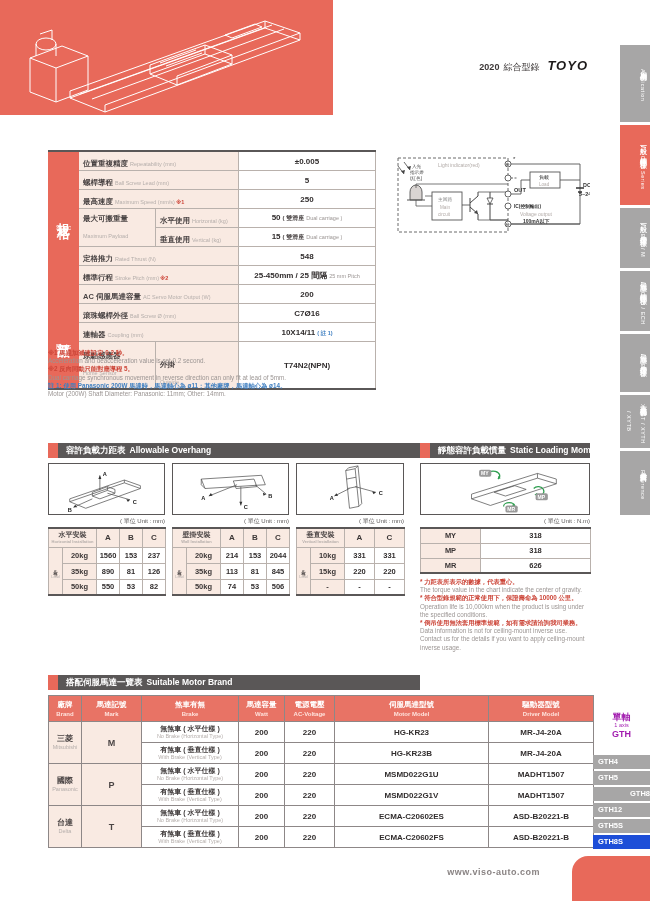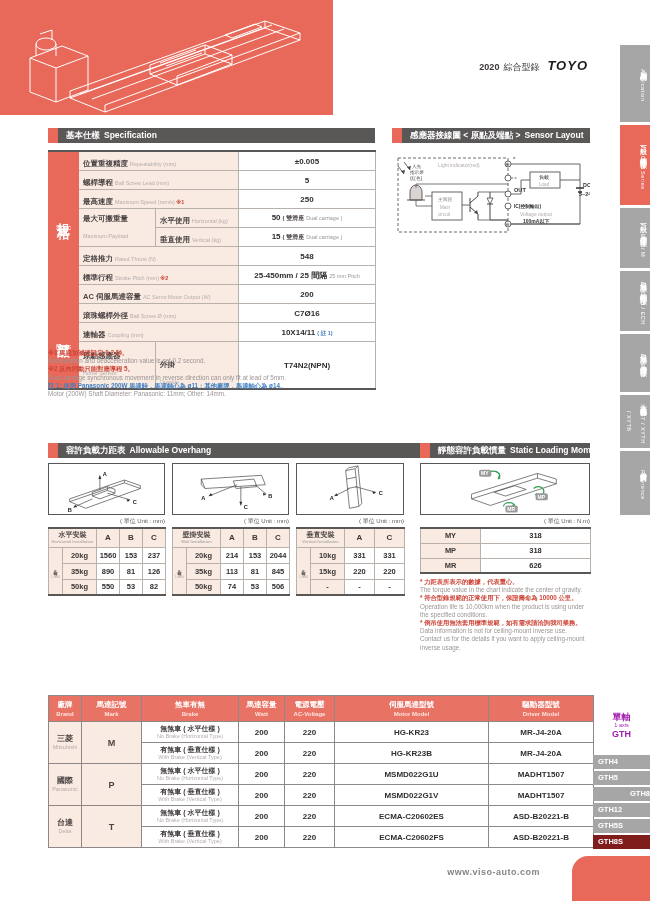--- a/index.html
+++ b/index.html
@@ -90,21 +90,21 @@
   .bk-en { display:block; font-size:5.5px; color:#b5aeab; line-height:7px; }
   td.num { font-size:8px; font-weight:bold; color:#312d2d; }
 
   
   .snav-head { position:absolute; left:593px; top:712px; width:57px; text-align:center; color:#a21caf; }
   .snav-head .g1 { display:block; font-size:9px; font-weight:bold; line-height:10px; }
   .snav-head .g2 { display:block; font-size:5.5px; line-height:7px; }
   .snav-head .g3 { display:block; font-size:9px; font-weight:bold; line-height:11px; }
   .snav-tab { position:absolute; left:593px; width:57px; height:14px; background:#a7a6a6; color:#fff;
               font-size:7.5px; font-weight:bold; line-height:14px; padding-left:5px; }
-  .snav-tab.active { background:#7f1d1d; }
+  .snav-tab.active { background:#1d4ed8; }
 
   .footer-url { position:absolute; left:340px; top:867px; width:200px; text-align:right; font-size:9px; font-weight:bold; color:#8a8484; letter-spacing:0.5px; }
   .corner { position:absolute; left:572px; top:856px; width:78px; height:45px; background:#e8695a; border-radius:16px 0 0 0; }
 
   svg text { font-family:"Liberation Sans","DejaVu Sans",sans-serif; }
 </style>
 </head>
 <body>
 
 <div class="page">
@@ -140,24 +140,20 @@
   </div>
 
   <div class="vtab" style="top:45px;height:77px;"><span class="t-zh">應用例</span><span class="t-en">Application</span></div>
   <div class="vtab active" style="top:125px;height:80px;"><span class="t-zh">一般 / 螺桿仕樣</span><span class="t-en">GTH Series</span></div>
   <div class="vtab" style="top:208px;height:60px;"><span class="t-zh">一般 / 皮帶仕樣</span><span class="t-en">ETB / M</span></div>
   <div class="vtab" style="top:271px;height:60px;"><span class="t-zh">無塵 / 螺桿仕樣</span><span class="t-en">GCH / ECH</span></div>
   <div class="vtab" style="top:334px;height:58px;"><span class="t-zh">無塵 / 皮帶仕樣</span><span class="t-en">ECB</span></div>
   <div class="vtab" style="top:395px;height:53px;"><span class="t-zh">直交機器</span><span class="t-en">XYGT / XYTH / XYTB</span></div>
   <div class="vtab" style="top:451px;height:64px;"><span class="t-zh">參考資料</span><span class="t-en">Reference</span></div>
 
-  <div class="sec-hdr" style="left:48px;top:128px;width:327px;">
-    <div class="sec-sq"></div>
-    <div class="sec-bar"><span>基本仕樣</span><span class="en">Specification</span></div>
-  </div>
 
   <table class="spec-table">
     <colgroup>
         <col style="width:30px">
         <col style="width:77px">
         <col style="width:83px">
         <col style="width:137px">
       </colgroup>
     <tbody>
         <tr>
@@ -213,24 +209,20 @@
 
   <div class="notes" style="left:48px;top:349px;">
     <div class="n-red">※1 馬達加減速設定 0.2 秒。</div>
     <div class="n-gray">Acceleration and deacceleration value is set 0.2 second.</div>
     <div class="n-red">※2 反向同動只能對應導程 5。</div>
     <div class="n-gray">Dual carriage synchronous movement in reverse direction can only fit at lead of 5mm.</div>
     <div class="n-blue">註 1: 使用 Panasonic 200W 馬達時，馬達軸心為 ø11；其他廠牌，馬達軸心為 ø14。</div>
     <div class="n-gray">Motor (200W) Shaft Diameter: Panasonic: 11mm; Other: 14mm.</div>
   </div>
 
-  <div class="sec-hdr" style="left:392px;top:128px;width:198px;">
-    <div class="sec-sq"></div>
-    <div class="sec-bar"><span>感應器接線圖 &lt; 原點及端點 &gt;</span><span class="en">Sensor Layout</span></div>
-  </div>
 
   <svg style="position:absolute;left:392px;top:148px;" width="198" height="94" viewBox="0 0 198 94">
     <rect x="6" y="10" width="110" height="74" fill="none" stroke="#6a6a6a" stroke-width="1" stroke-dasharray="3,2"></rect>
 
     <path d="M6,18 l6,8 M12,14 l6,8" stroke="#444" stroke-width="0.8" fill="none"></path>
     <path d="M12,26 l1,-4 l-4,1 z M18,22 l1,-4 l-4,1 z" fill="#444"></path>
     <text x="20" y="20" font-size="4.6" fill="#444">入光</text>
     <text x="18" y="26" font-size="4.6" fill="#444">指示燈</text>
     <text x="18" y="32" font-size="4.6" fill="#444">(紅色)</text>
     <text x="46" y="19" font-size="5" fill="#b3aca9">Light indicator(red)</text>
@@ -507,20 +499,24 @@
   <div class="notes" style="left:420px;top:578px;width:170px;white-space:normal;">
     <div class="n-red">* 力距表所表示的數據，代表重心。</div>
     <div class="n-gray">The torque value in the chart indicate the center of gravity.</div>
     <div class="n-red">* 符合型錄規範的正常使用下，保證壽命為 10000 公里。</div>
     <div class="n-gray">Operation life is 10,000km when the product is using under the specified conditions.</div>
     <div class="n-red">* 倒吊使用無法套用標準規範，如有需求請洽詢我司業務。</div>
     <div class="n-gray">Data information is not for ceiling-mount inverse use.</div>
     <div class="n-gray">Contact us for the details if you want to apply ceiling-mount inverse usage.</div>
   </div>
 
+  <div class="sec-hdr" style="left:48px;top:675px;width:372px;">
+    <div class="sec-sq"></div>
+    <div class="sec-bar"><span>搭配伺服馬達一覽表</span><span class="en">Suitable Motor Brand</span></div>
+  </div>
 
   <table class="motor-table">
     <colgroup>
         <col style="width:33px">
         <col style="width:60px">
         <col style="width:97px">
         <col style="width:46px">
         <col style="width:50px">
         <col style="width:154px">
         <col style="width:105px">

